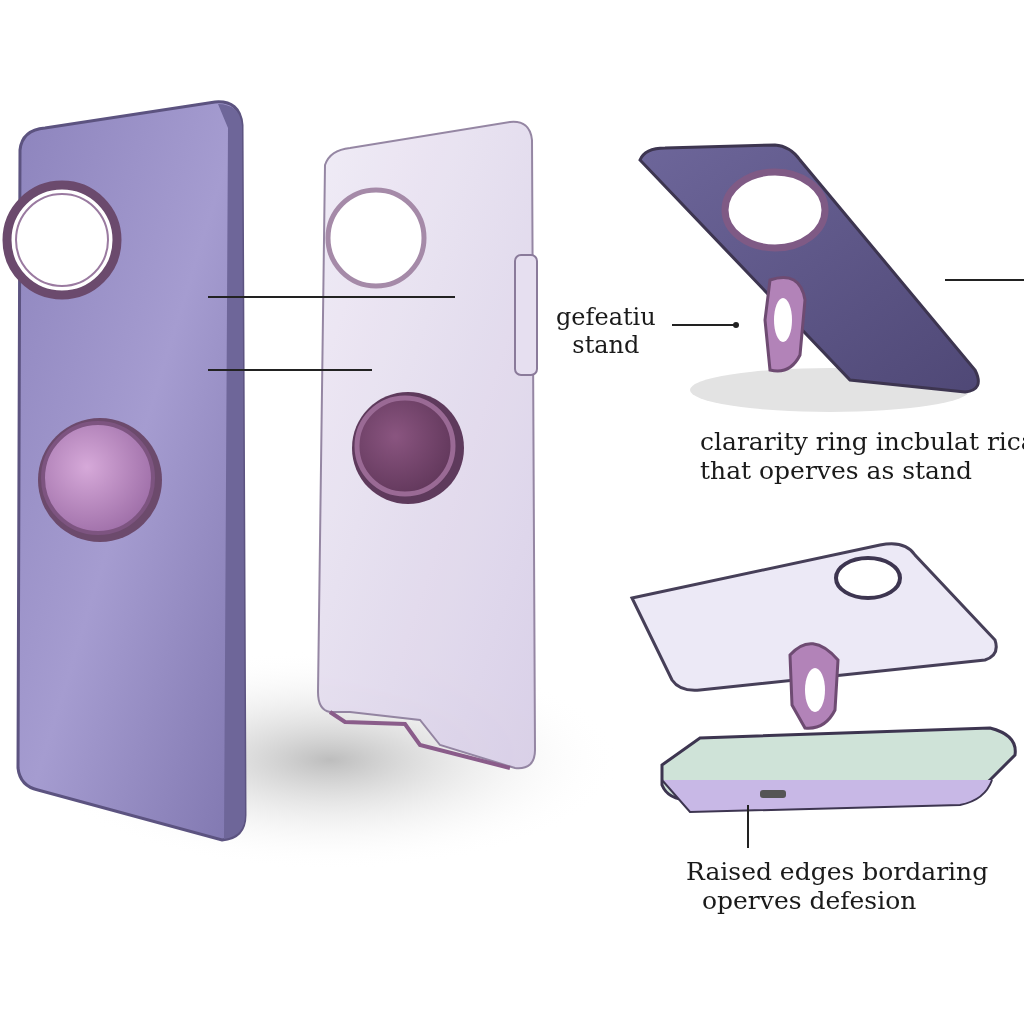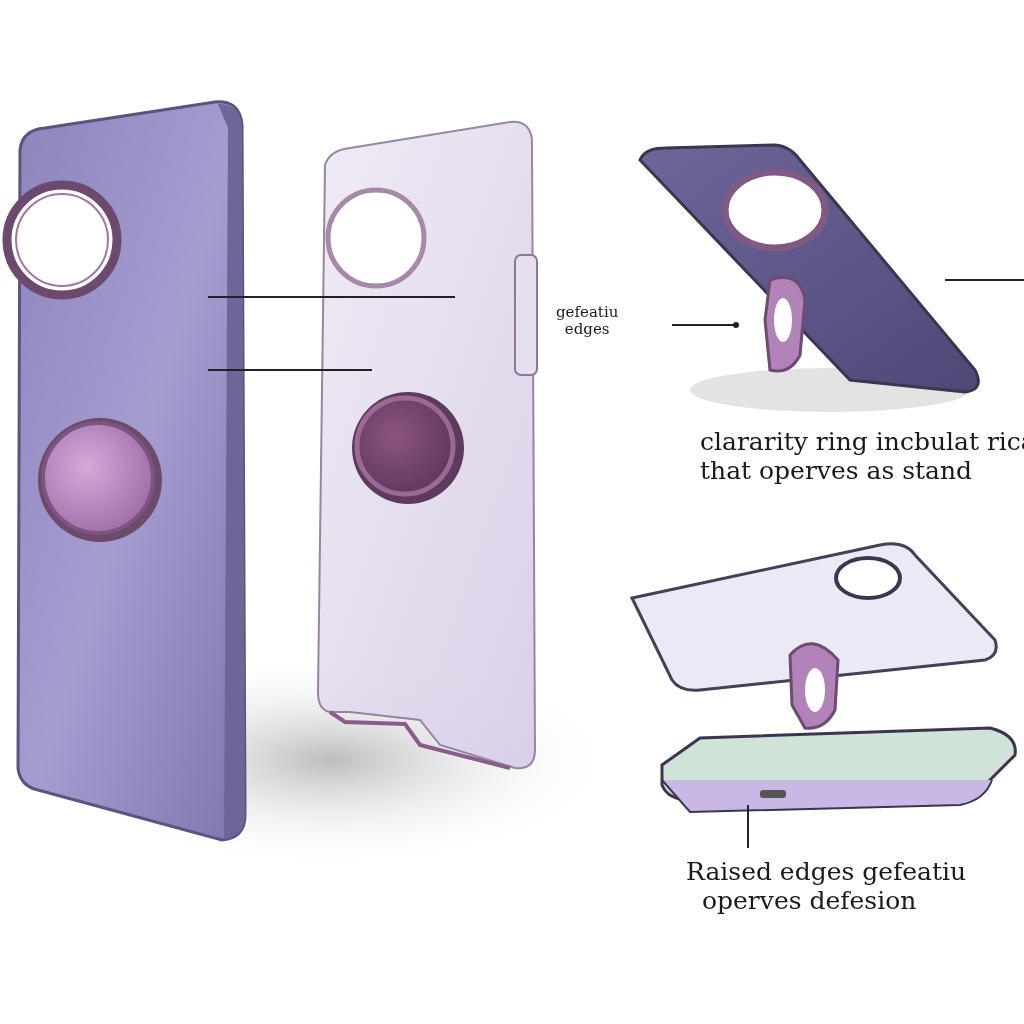--- a/index.html
+++ b/index.html
@@ -1,19 +1,19 @@
 <!DOCTYPE html>
 <html><head>
 <meta charset="utf-8">
 <style>
   html,body{margin:0;padding:0;background:#ffffff;}
   #stage{position:relative;width:1024px;height:1024px;overflow:hidden;background:#ffffff;font-family:"DejaVu Serif",serif;}
   svg.art{position:absolute;left:0;top:0;}
   .label{position:absolute;font-family:"DejaVu Serif",serif;color:#1a1a1a;line-height:1.15;white-space:nowrap;}
-  .lbl-camera{left:556px;top:304px;font-size:15px;text-align:center;}
+  .lbl-camera{left:556px;top:304px;font-size:24px;text-align:center;}
   .lbl-ring{left:700px;top:428px;font-size:25px;}
   .lbl-edges{left:686px;top:858px;font-size:25px;text-align:left;}
   .line{display:block;}
 </style>
 </head>
 <body>
 
 <div id="stage">
   <svg class="art" width="1024" height="1024" viewBox="0 0 1024 1024">
     <defs>
@@ -86,25 +86,25 @@
       <ellipse cx="815" cy="690" rx="10" ry="22" fill="#ffffff"></ellipse>
       <path d="M662,765 L700,738 L990,728 Q1018,735 1015,755 L990,780 Q980,790 960,790 L690,800 Q668,800 662,785 Z" fill="#cfe3d8" stroke="#3d3550" stroke-width="3"></path>
       <path d="M662,780 L690,812 L960,805 Q985,800 992,780" fill="#c8b8e6" stroke="#3d3550" stroke-width="2"></path>
       <rect x="760" y="790" width="26" height="8" rx="3" fill="#555"></rect>
       <line x1="748" y1="805" x2="748" y2="848" stroke="#222" stroke-width="2"></line>
     </g>
   </svg>
 
   <div class="label lbl-camera">
     <span class="line">gefeatiu</span>
-    <span class="line">edges</span>
+    <span class="line">stand</span>
   </div>
 
   <div class="label lbl-ring">
     <span class="line">clararity  ring  incbulat ricat</span>
     <span class="line">that operves as stand</span>
   </div>
 
   <div class="label lbl-edges">
-    <span class="line">Raised edges gefeatiu</span>
+    <span class="line">Raised edges bordaring</span>
     <span class="line" style="padding-left:16px">operves defesion</span>
   </div>
 </div>
 
 </body></html>

